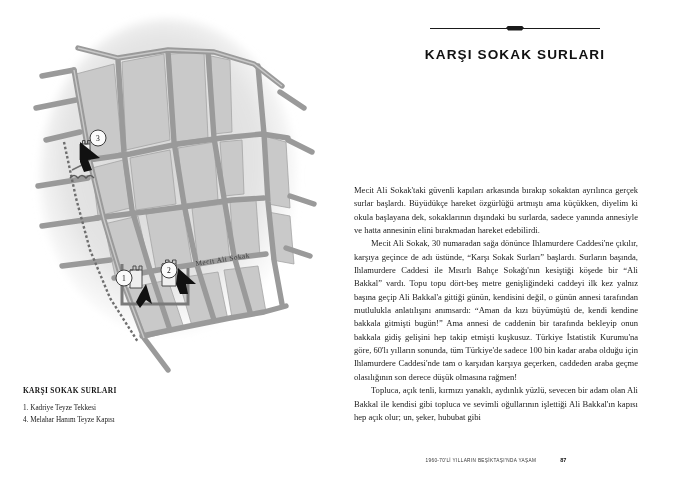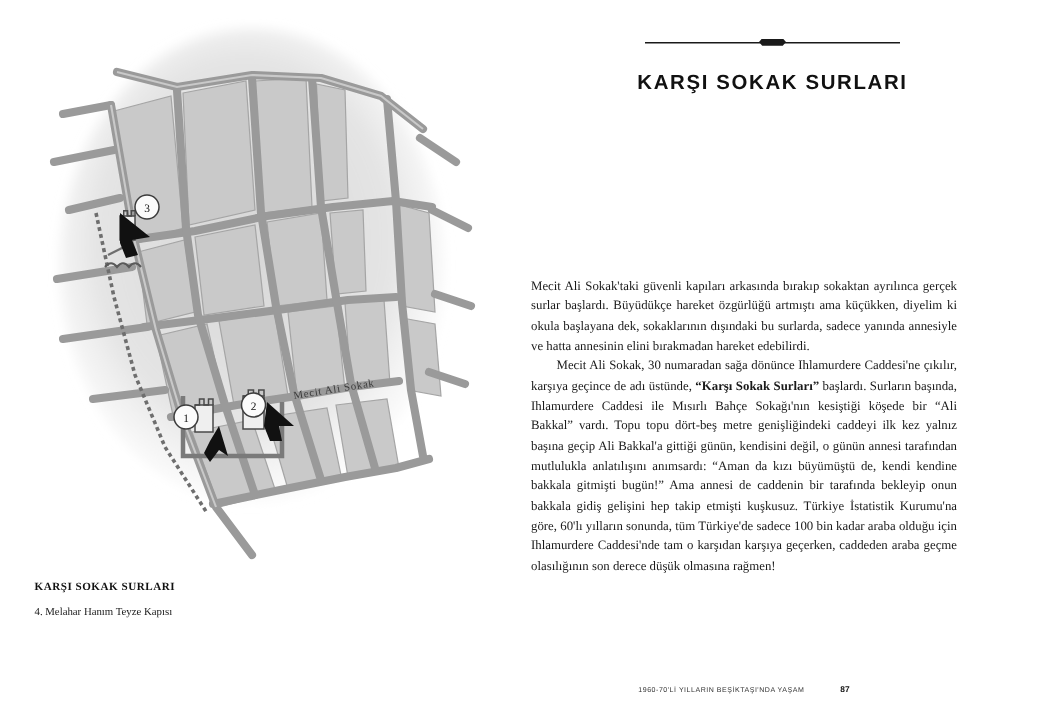--- a/index.html
+++ b/index.html
@@ -123,21 +123,21 @@
     margin: 0;
     font-family: "Liberation Serif", serif;
     font-size: 8.55px;
     line-height: 13.35px;
     text-align: justify;
     text-justify: inter-word;
     color: #1a1a1a;
     hyphens: manual;
   }
   .body-col p.indent { text-indent: 17px; }
-  .body-col b { font-weight: bold; }
+  .body-col b { font-weight: normal; }
 
   .footer {
     position: absolute;
     left: 8px;
     top: 457px;
     width: 284px;
     display: flex;
     align-items: baseline;
     justify-content: center;
   }
@@ -267,38 +267,40 @@
         <g>
           <circle cx="151" cy="258" r="8" fill="#fbfbfb" stroke="#3c3c3c" stroke-width="1"></circle>
           <text x="151" y="261.2" text-anchor="middle" font-family="Liberation Serif, serif" font-size="7.6" fill="#111">2</text>
         </g>
       </svg>
     </div>
 
     <div class="map-caption">
       <div class="caption-title">Karşı Sokak Surları</div>
       <ul class="caption-list">
+        <li>1. Kadriye Teyze Tekkesi</li>
         <li>4. Melahar Hanım Teyze Kapısı</li>
       </ul>
     </div>
   </div>
 
   <div class="page-right">
 
     <div class="chapter-head">
       <div class="rule-orn">
         <div class="line"></div>
         <div class="lozenge"></div>
       </div>
       <div class="chapter-title">Karşı Sokak Surları</div>
     </div>
 
     <div class="body-col">
       <p>Mecit Ali Sokak'taki güvenli kapıları arkasında bırakıp sokaktan ayrılınca gerçek surlar başlardı. Büyüdükçe hareket özgürlüğü artmıştı ama küçükken, diyelim ki okula başlayana dek, sokaklarının dışındaki bu surlarda, sadece yanında annesiyle ve hatta annesinin elini bırakmadan hareket edebilirdi.</p>
       <p class="indent">Mecit Ali Sokak, 30 numaradan sağa dönünce Ihlamurdere Caddesi'ne çıkılır, karşıya geçince de adı üstünde, <b>“Karşı Sokak Surları”</b> başlardı. Surların başında, Ihlamurdere Caddesi ile Mısırlı Bahçe Sokağı'nın kesiştiği köşede bir “Ali Bakkal” vardı. Topu topu dört-beş metre genişliğindeki caddeyi ilk kez yalnız başına geçip Ali Bakkal'a gittiği günün, kendisini değil, o günün annesi tarafından mutlulukla anlatılışını anımsardı: “Aman da kızı büyümüştü de, kendi kendine bakkala gitmişti bugün!” Ama annesi de caddenin bir tarafında bekleyip onun bakkala gidiş gelişini hep takip etmişti kuşkusuz. Türkiye İstatistik Kurumu'na göre, 60'lı yılların sonunda, tüm Türkiye'de sadece 100 bin kadar araba olduğu için Ihlamurdere Caddesi'nde tam o karşıdan karşıya geçerken, caddeden araba geçme olasılığının son derece düşük olmasına rağmen!</p>
+      <p class="indent">Topluca, açık tenli, kırmızı yanaklı, aydınlık yüzlü, sevecen bir adam olan Ali Bakkal ile kendisi gibi topluca ve sevimli oğullarının işlettiği Ali Bakkal'ın kapısı hep açık olur; un, şeker, hububat gibi</p>
     </div>
 
     <div class="footer">
       <div class="running">1960-70'Lİ YILLARIN BEŞİKTAŞI'NDA YAŞAM</div>
       <div class="folio">87</div>
     </div>
   </div>
 </div>
 
 </body></html>

